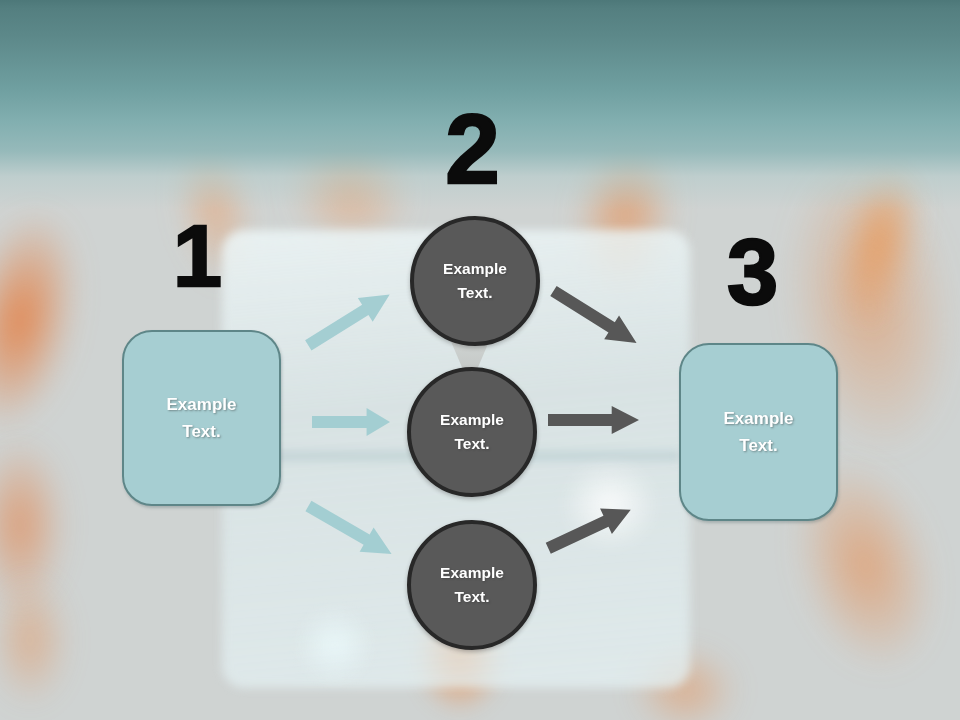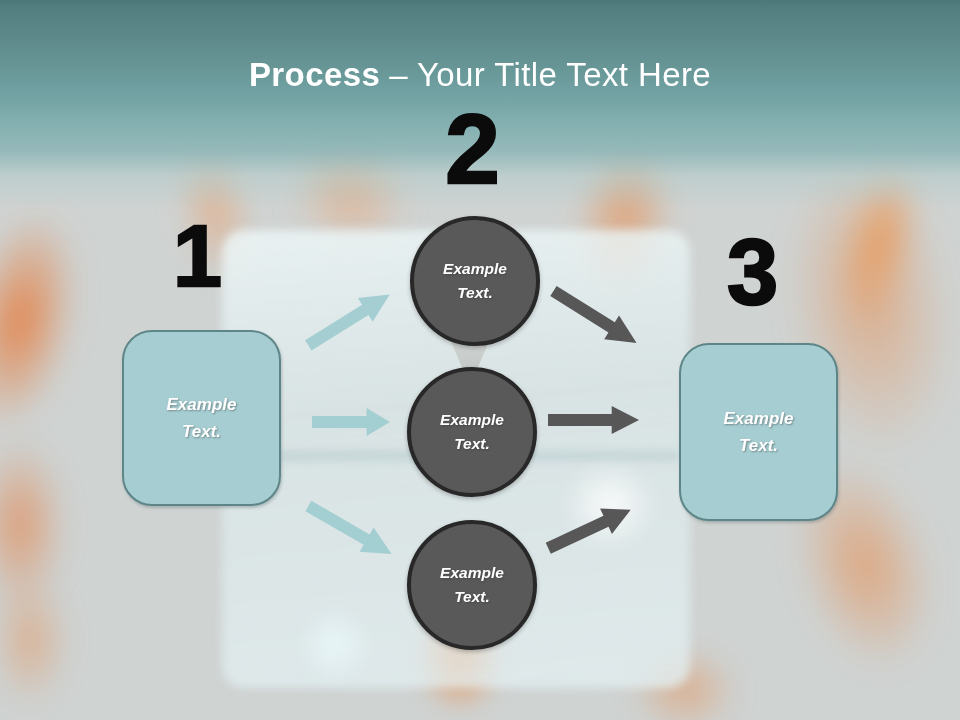--- a/index.html
+++ b/index.html
@@ -63,21 +63,21 @@
     clip-path:polygon(2% 0%, 98% 0%, 64% 100%, 36% 100%); opacity:0.95; }
 
   .process-circle { position:absolute; width:122px; height:122px;
     background:#595959; border:4px solid #282828; border-radius:50%;
     display:flex; align-items:center; justify-content:center;
     box-shadow:0 2px 4px rgba(40,40,40,0.3); }
   .circ-top    { left:410px; top:216px; }
   .circ-middle { left:407px; top:367px; }
   .circ-bottom { left:407px; top:520px; }
 
-  .shape-label { color:#fff; font-weight:700; font-style:italic; font-size:17px;
+  .shape-label { color:#fff; font-weight:700; font-size:17px;
     text-align:center; line-height:1.6; text-shadow:1px 1px 2px rgba(50,50,50,0.45); }
   .process-circle .shape-label { font-size:15.5px; line-height:1.55; }
   .shape-label span { display:block; }
 
   
   .arrow { position:absolute; height:30px; overflow:visible; }
   .arrow-teal polygon { fill:rgba(160,204,209,0.95); }
   .arrow-gray polygon { fill:#575757; }
 </style>
 </head>
@@ -97,23 +97,20 @@
   <div class="flame f10"></div>
   <div class="flame f11"></div>
 
   <div class="ice-cube"></div>
   <div class="ice-seam"></div>
   <div class="ice-glint1"></div>
   <div class="ice-glint2"></div>
 
   <div class="header-band"></div>
 
-  <div class="slide-title">
-    <span class="title-emph">Process</span><span class="title-rest">– Your Title Text Here</span>
-  </div>
 
   <div class="step-number n1">1</div>
   <div class="step-number n2">2</div>
   <div class="step-number n3">3</div>
 
   <svg class="arrow arrow-teal" style="left:301px; top:305px; width:96px; transform:rotate(-32deg);" viewBox="0 0 100 30" preserveAspectRatio="none">
     <polygon points="0,9 70,9 70,1 100,15 70,29 70,21 0,21"></polygon>
   </svg>
   <svg class="arrow arrow-teal" style="left:312px; top:407px; width:78px;" viewBox="0 0 100 30" preserveAspectRatio="none">
     <polygon points="0,9 70,9 70,1 100,15 70,29 70,21 0,21"></polygon>

